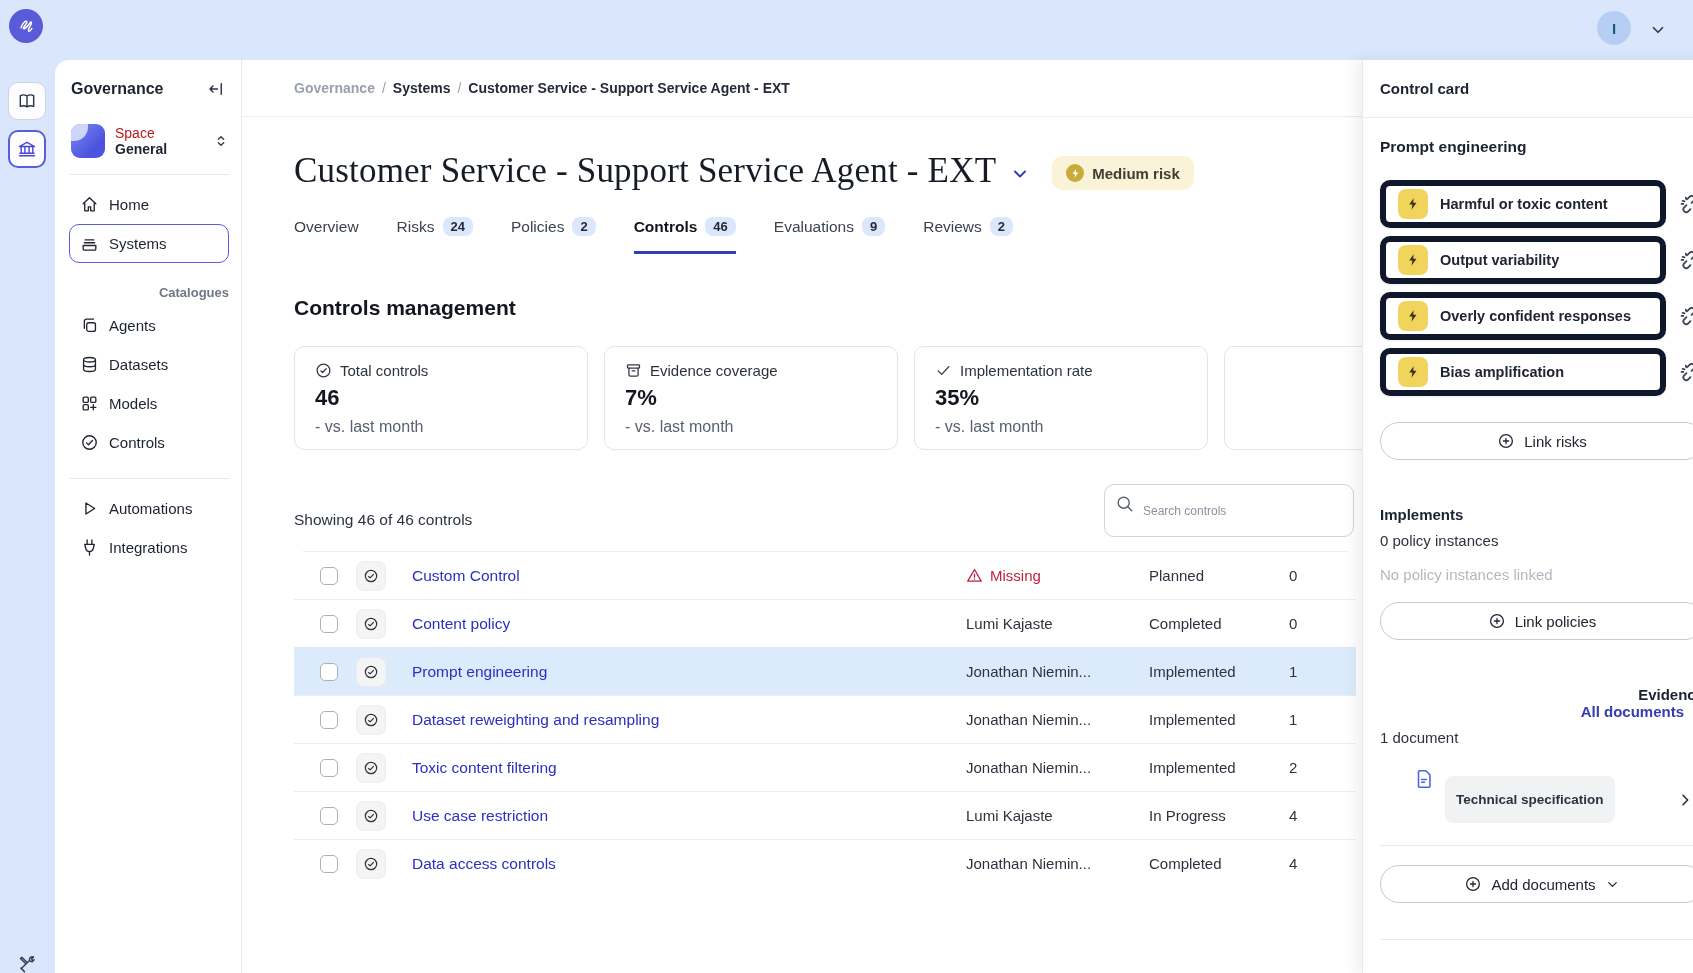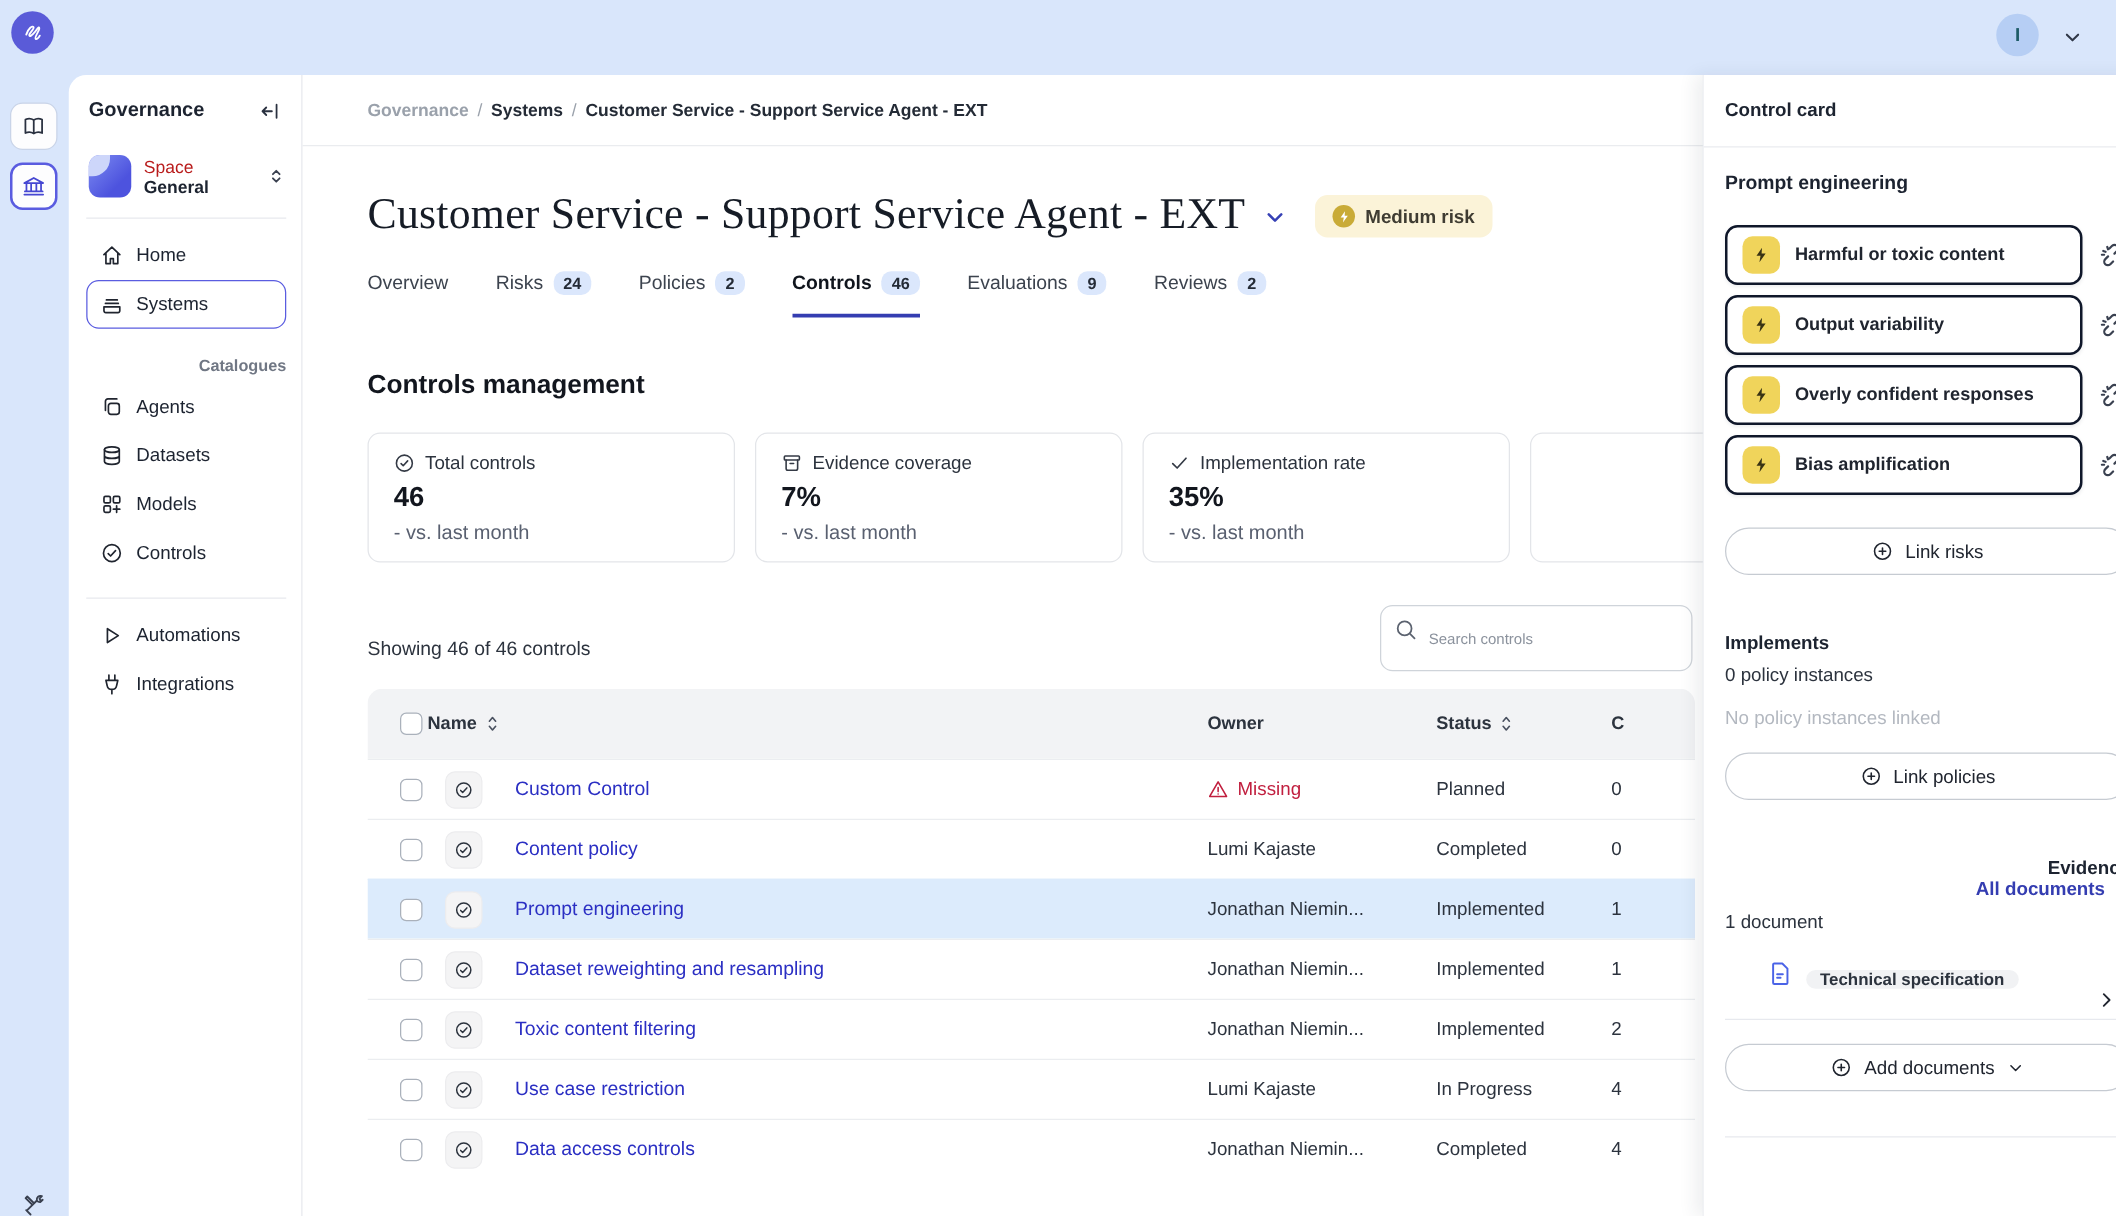--- a/index.html
+++ b/index.html
@@ -113,42 +113,42 @@
            border-radius:0 14px 0 0; box-shadow:-6px 0 14px rgba(40,50,70,.08);
            border-left:1px solid #e7e9ee; z-index:5; }
   .panel-head { height:58px; display:flex; align-items:center; justify-content:space-between;
                 padding:0 22px 0 17px; border-bottom:1px solid #eaecef; }
   .panel-title { font-size:15px; font-weight:700; color:#1c2330; }
   .close-btn { color:#3a4150; cursor:pointer; display:flex; }
   .panel-body { padding:20px 17px 0 17px; position:relative; }
   .control-name { font-size:15.5px; font-weight:700; color:#1c2330; }
   .chips { margin-top:24px; display:flex; flex-direction:column; gap:8px; width:310px; }
   .chip-row { display:flex; align-items:center; gap:12px; }
-  .chip { flex:0 0 286px; height:48px; background:#fff; border:2px solid #0f172a; border-radius:10px;
+  .chip { flex:0 0 286px; height:48px; background:#fff; border:6px solid #0f172a; border-radius:10px;
           box-shadow:0 1px 3px rgba(30,35,50,.08); display:flex; align-items:center; gap:12px;
           padding:0 12px; }
   .chip-ico { width:30px; height:30px; border-radius:8px; background:#f0d45b; color:#383214;
               display:flex; align-items:center; justify-content:center; }
   .chip-label { font-size:14.5px; font-weight:700; color:#20252f; }
   .unlink-btn { color:#3a4150; cursor:pointer; display:flex; }
   .pill-btn { width:324px; height:38px; border:1px solid #c6cbd2; border-radius:19px; background:#fff;
               display:flex; align-items:center; justify-content:center; gap:9px; font-size:15px;
               color:#20252f; cursor:pointer; font-family:"Liberation Sans", sans-serif; }
   .pill-btn .ic { display:flex; color:#20252f; }
   .p-sec-head { font-size:15px; font-weight:700; color:#1c2330; }
   .p-sub { font-size:15px; color:#2c333e; margin-top:9px; }
   .p-empty { font-size:15px; color:#b3b8c0; margin-top:17px; }
   .ev-head-row { display:flex; align-items:flex-end; justify-content:space-between; width:324px;flex-direction:column; }
   .all-docs { display:flex; align-items:center; gap:6px; color:#343db1; font-size:15px; font-weight:600; cursor:pointer; }
   .doc-row { display:flex; margin:20px 0 0 33px; width:280px; position:relative; }
   .doc-ico { color:#4a63e7; margin-top:2px; }
   .doc-texts { margin-left:10px; width:200px; }
   .doc-name { font-size:15px; color:#2c333e; line-height:21px; word-break:break-all; }
   .doc-chev { position:absolute; right:0; top:26px; color:#20252f; }
-  .doc-tag { display:inline-block; background:#f1f2f4; border-radius:8px; padding:0 11px;
+  .doc-tag { display:inline-block; background:#f1f2f4; border-radius:8px; padding:16px 11px;
              font-size:13.5px; font-weight:700; color:#2c333e; margin-top:10px; }
   .p-div { border-top:1px solid #e7e9ee; width:324px; }
 
   
   .sbar-thumb { position:absolute; width:7px; border-radius:4px; background:#c7cacf; right:6px; z-index:6; }
   .sbar-arrow { position:absolute; right:5px; width:0; height:0; border-left:5px solid transparent;
                 border-right:5px solid transparent; border-top:7px solid #7d828a; z-index:6; }
   .mt9{margin-top:9px;} 
   svg { display:block; }
 </style>
@@ -392,41 +392,20 @@
                 <svg width="19" height="19" viewBox="0 0 24 24" fill="none" stroke="currentColor" stroke-width="1.8" stroke-linecap="round">
                   <circle cx="11" cy="11" r="7"></circle>
                   <path d="M16.5 16.5L21 21"></path>
                 </svg>
               </span>
             <input class="search-input" type="text" placeholder="Search controls" style="">
           </span>
         </div>
 
         <div class="ctable">
-          <div class="trow thead">
-            <span class="cb"></span>
-            <div class="th-name">
-              <span>Name</span>
-              <span class="th-sort">
-                  <svg width="12" height="14" viewBox="0 0 24 28" fill="none" stroke="currentColor" stroke-width="2.6" stroke-linecap="round" stroke-linejoin="round">
-                    <path d="M7 10l5-6 5 6M7 18l5 6 5-6"></path>
-                  </svg>
-                </span>
-            </div>
-            <span>Owner</span>
-            <span style="display:flex;align-items:center;gap:6px;">
-              <span>Status</span>
-              <span class="th-sort">
-                  <svg width="12" height="14" viewBox="0 0 24 28" fill="none" stroke="currentColor" stroke-width="2.6" stroke-linecap="round" stroke-linejoin="round">
-                    <path d="M7 10l5-6 5 6M7 18l5 6 5-6"></path>
-                  </svg>
-                </span>
-            </span>
-            <span class="clip-head">C</span>
-          </div>
 
           <div class="trow tbody-row">
             <span class="cb"></span>
             <span class="row-ico">
                 <svg width="16" height="16" viewBox="0 0 24 24" fill="none" stroke="currentColor" stroke-width="1.8" stroke-linecap="round" stroke-linejoin="round">
                   <circle cx="12" cy="12" r="8.5"></circle>
                   <path d="M8.3 12.5l2.4 2.4 5-5.4"></path>
                 </svg>
               </span>
             <span class="name-link">Custom Control</span>

